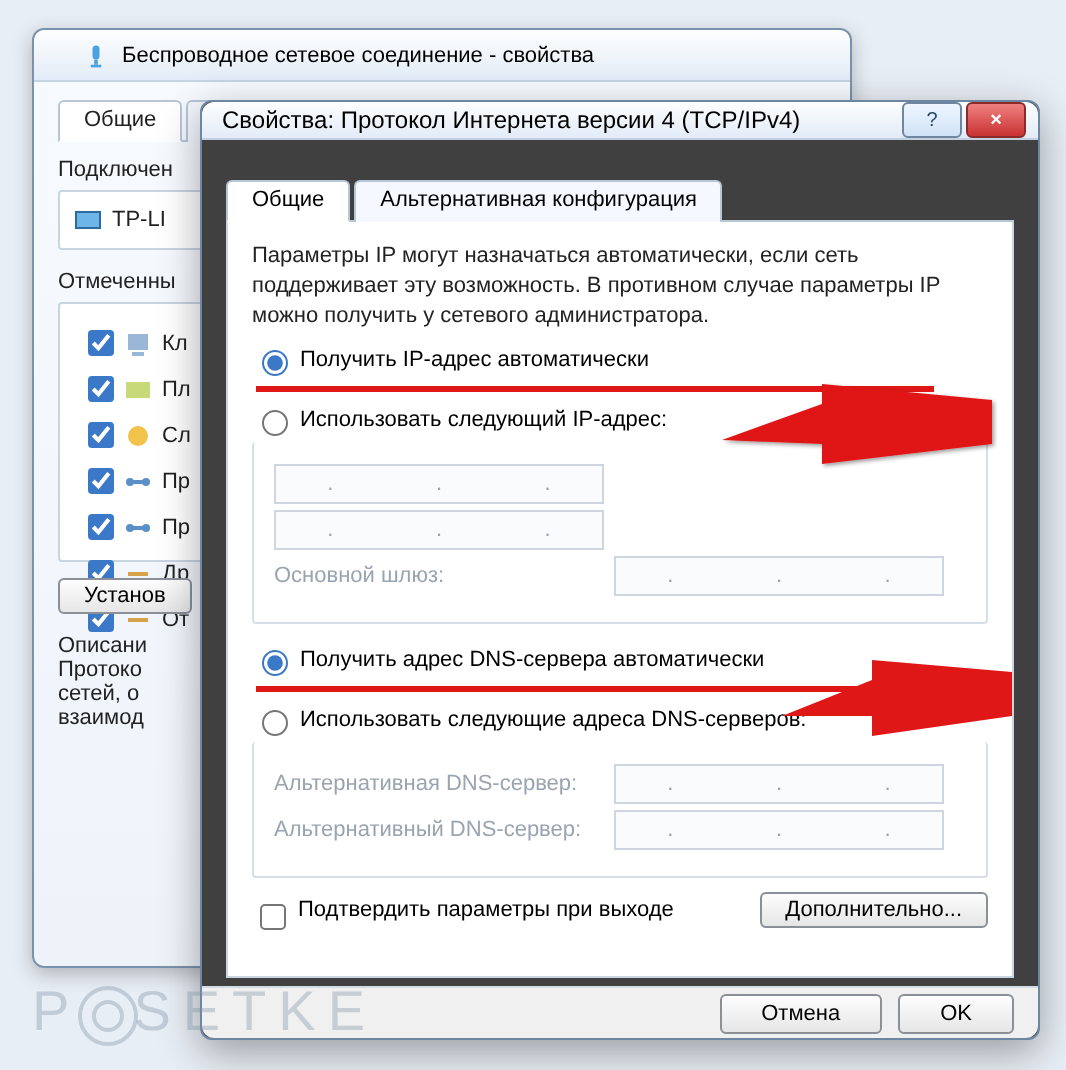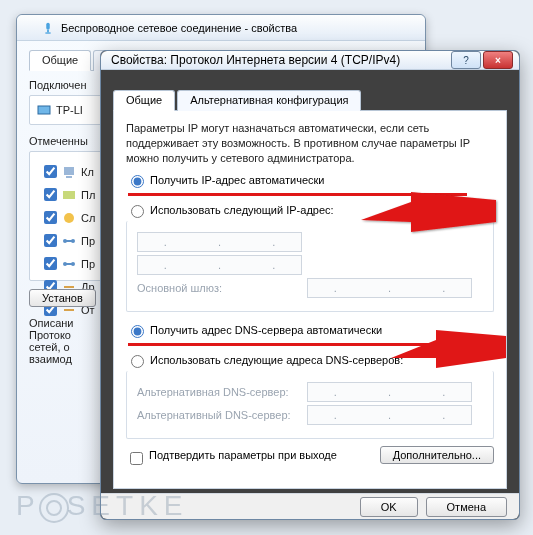--- a/index.html
+++ b/index.html
@@ -419,20 +419,20 @@
           </filter>
         </defs>
       <polygon points="0,40 50,22 50,12 135,20 135,42 50,52 50,42" fill="#e01717" filter="url(#ds1)"></polygon>
     </svg>
     <svg class="arrow" style="left:290px;top:248px;" width="120" height="55">
       <polygon points="0,40 45,22 45,12 115,18 115,40 45,50 45,40" fill="#e01717"></polygon>
     </svg>
 
   </div>
   <div class="footer">
+    <button class="button">Отмена</button>
     <button class="button">OK</button>
-    <button class="button">Отмена</button>
   </div>
 </div>
 
 <div class="watermark">
   <span>P</span><span class="ring"></span><span>SETKE</span>
 </div>
 
 </body></html>

